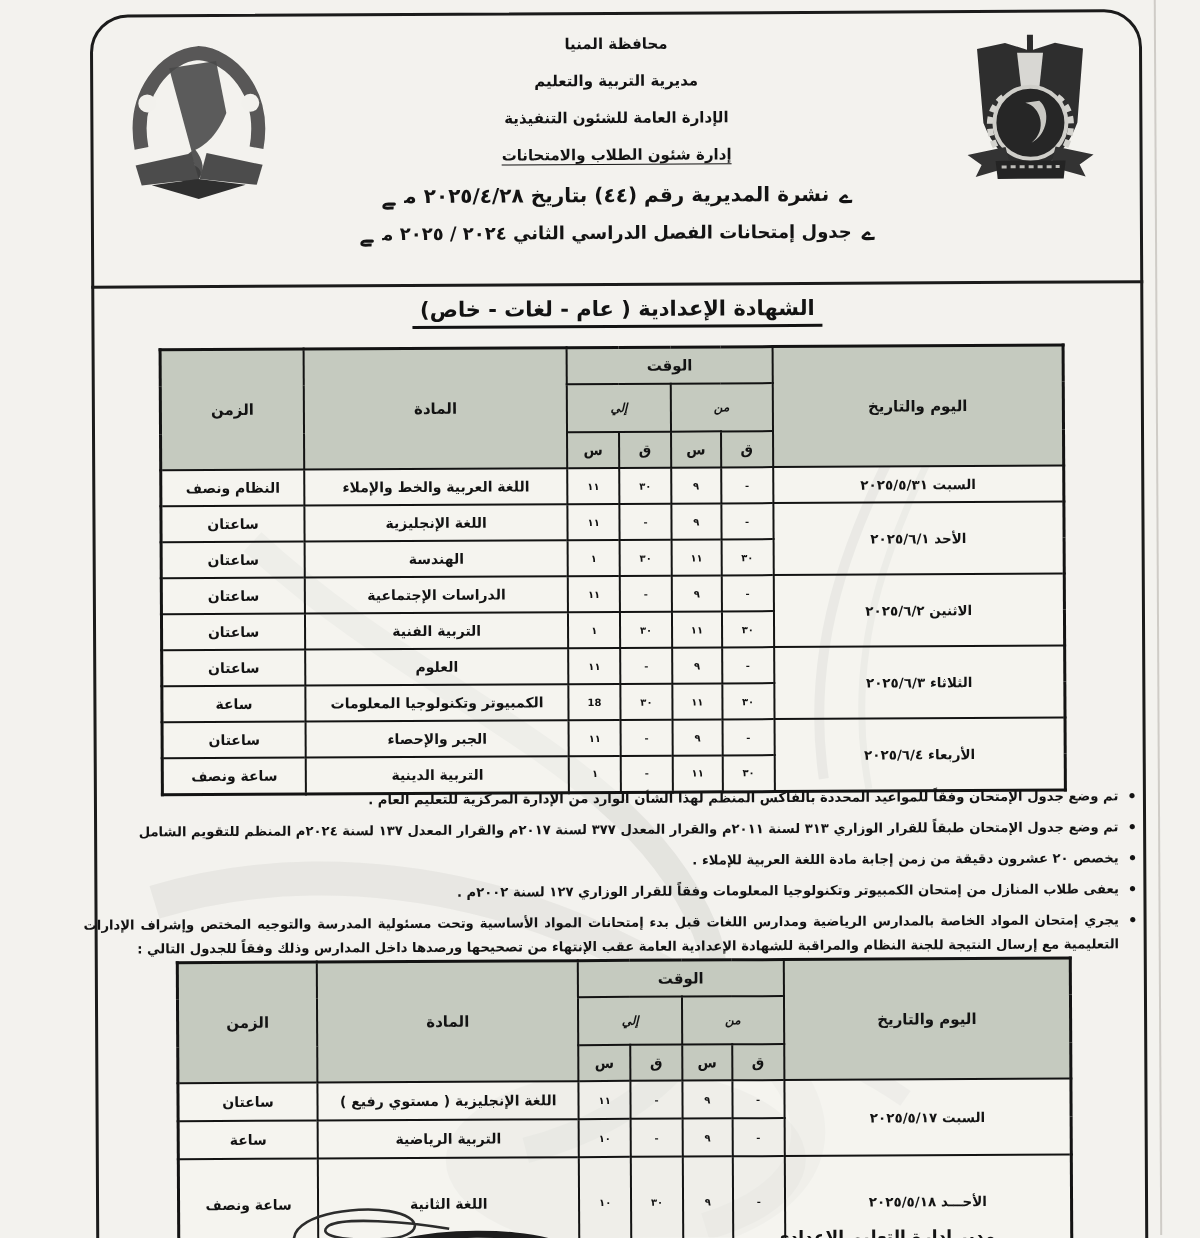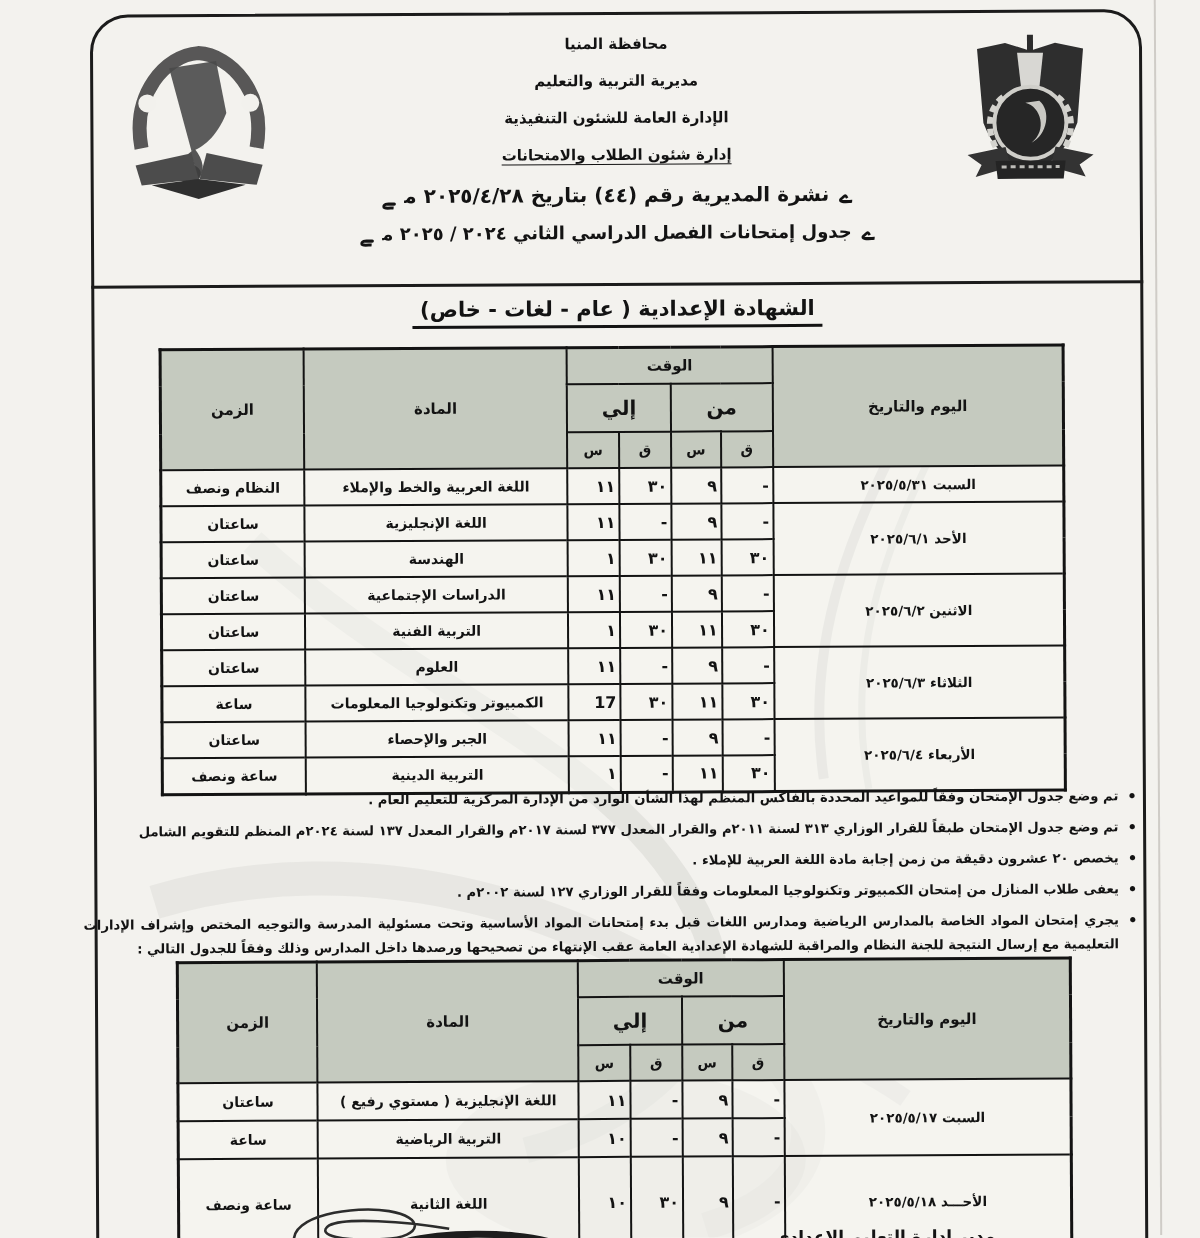--- a/index.html
+++ b/index.html
@@ -30,28 +30,28 @@
   .tbl-wrap{position:absolute;z-index:2;}
   .t1{top:331px;left:64px;}
   .t2{top:944px;left:78px;}
   table{border-collapse:collapse;border:3px solid #131313;background:rgba(246,245,241,.55);}
   .t1 table{width:906px;}
   .t2 table{width:896px;}
   th,td{border:2px solid #131313;text-align:center;vertical-align:middle;
     font-weight:700;padding:1px 3px;}
   thead th{background:#c5cabf;font-size:15px;}
   thead tr.r1 th{height:32px;}
-  thead tr.r2 th{height:44px;font-size:20px;}
+  thead tr.r2 th{height:44px;font-size:12px;font-style:italic;}
   thead tr.r3 th{height:32px;font-size:14px;}
   tbody td{font-size:14px;background:transparent;}
   .t1 tbody tr{height:36px;}
   .t2 tbody tr.h38{height:38px;}
   .t2 tbody tr.tall{height:92px;}
   td.day{font-size:13.5px;}
-  td.num{font-size:16px;text-align:right;}
+  td.num{font-size:10px;}
   
   .notes{position:absolute;top:772px;left:-14px;right:6px;z-index:2;}
   .note{display:flex;gap:9px;align-items:flex-start;margin:0 0 7px 0;
     font-weight:700;font-size:13.2px;line-height:1.8;text-align:justify;}
   .note .dot{font-size:15px;line-height:1.6;}
   
   .footer-sig{position:absolute;top:1213px;right:150px;font-weight:700;font-size:17px;z-index:2;white-space:nowrap;}
   .stamp-oval{position:absolute;left:368px;top:1230px;width:190px;height:38px;
     border:7px solid #1d1d1d;border-radius:50%;z-index:3;}
   .scribble{position:absolute;left:278px;top:1196px;z-index:3;}
@@ -192,21 +192,21 @@
             <td class="num">٩</td>
             <td class="num">-</td>
             <td class="num">١١</td>
             <td>العلوم</td>
             <td>ساعتان</td>
           </tr>
           <tr>
             <td class="num">٣٠</td>
             <td class="num">١١</td>
             <td class="num">٣٠</td>
-            <td class="num">17</td>
+            <td class="num">18</td>
             <td>الكمبيوتر وتكنولوجيا المعلومات</td>
             <td>ساعة</td>
           </tr>
           <tr>
             <td class="day" rowspan="2">الأربعاء ٢٠٢٥/٦/٤</td>
             <td class="num">-</td>
             <td class="num">٩</td>
             <td class="num">-</td>
             <td class="num">١١</td>
             <td>الجبر والإحصاء</td>

